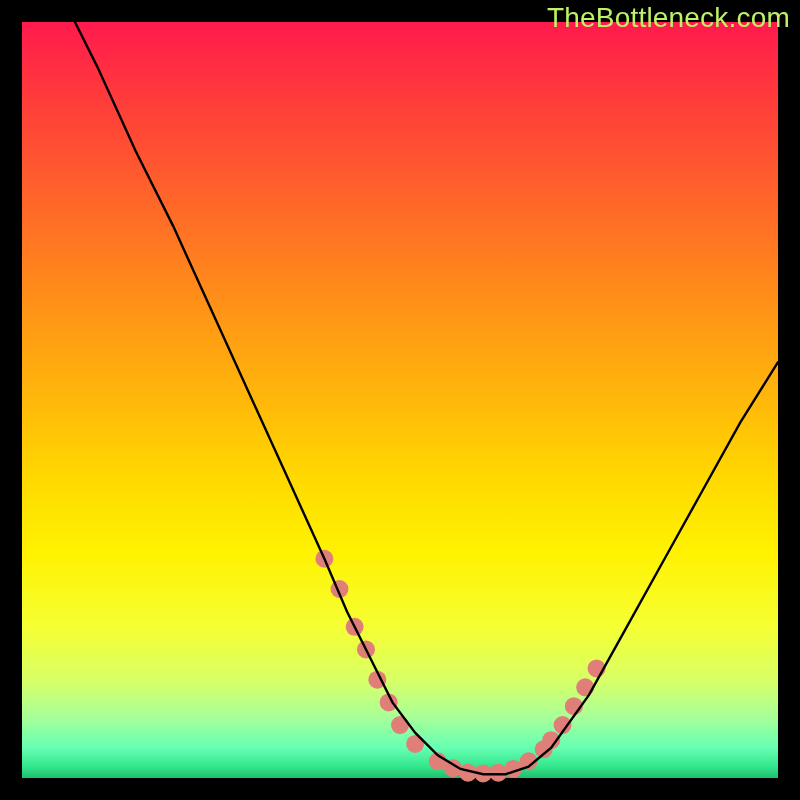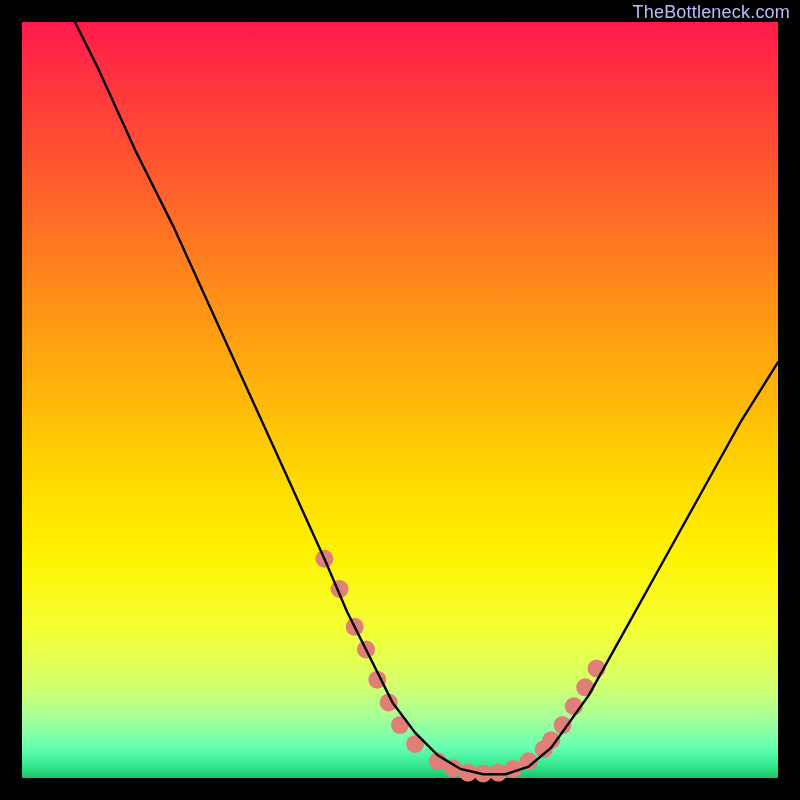--- a/index.html
+++ b/index.html
@@ -31,22 +31,22 @@
       #66ffb3 96%,
       #33e68c 98.5%,
       #1fbf6a 100%
     );
   }
   .watermark {
     position: absolute;
     top: 2px;
     right: 10px;
     font-family: Arial, Helvetica, sans-serif;
-    font-size: 18px;
-    color: #c4b5fd;
+    font-size: 28px;
+    color: #bef264;
     letter-spacing: 0.2px;
   }
   svg.curve {
     position: absolute;
     left: 0;
     top: 0;
     width: 756px;
     height: 756px;
     overflow: visible;
   }

